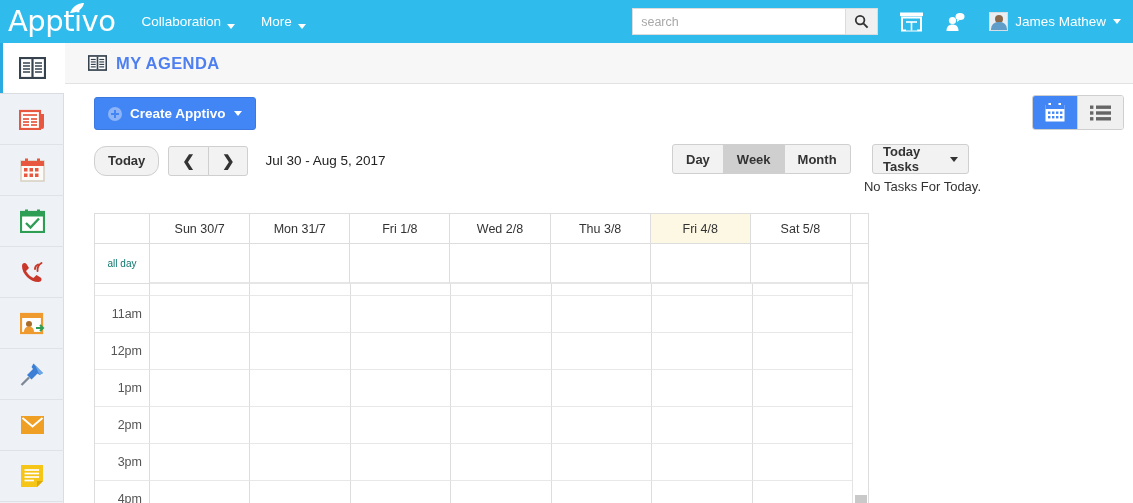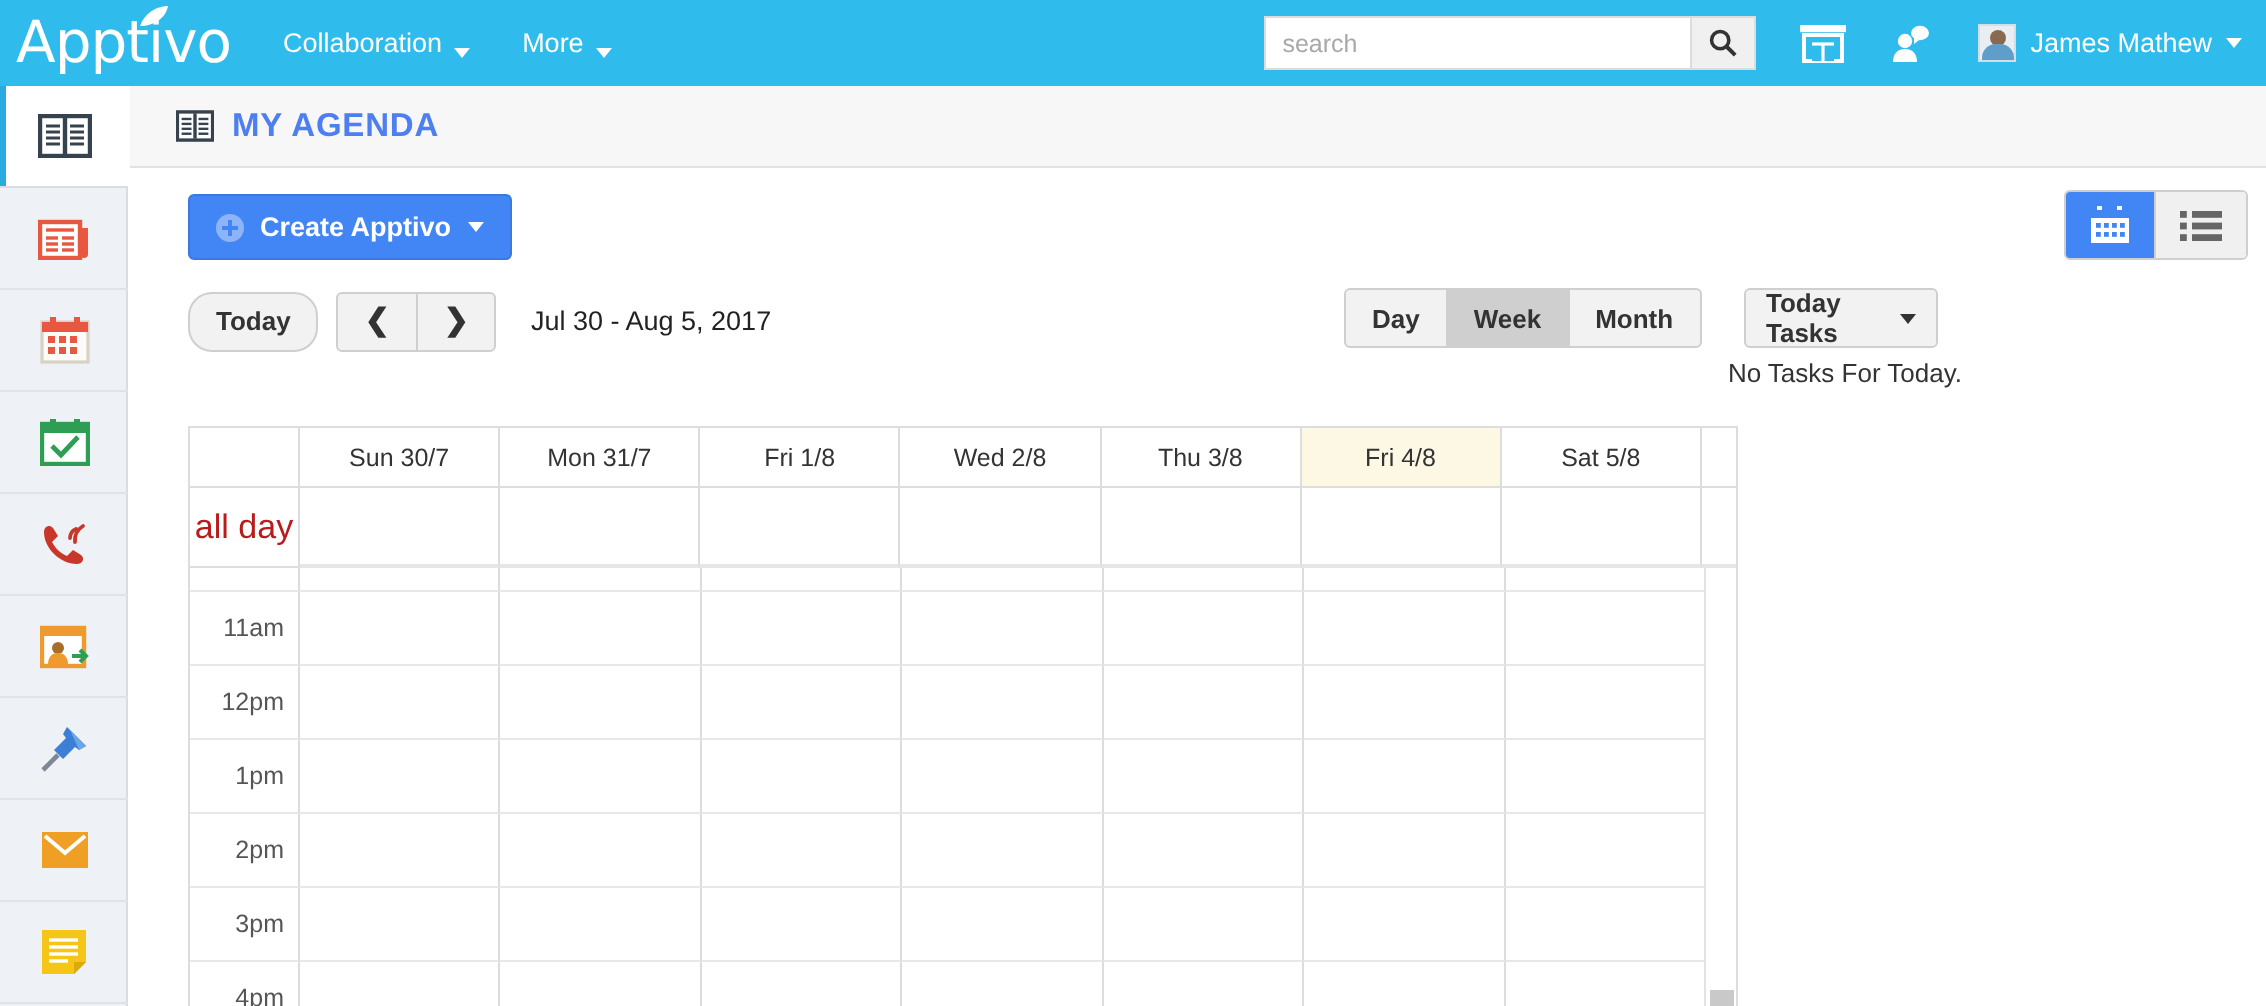--- a/index.html
+++ b/index.html
@@ -247,21 +247,21 @@
   .hcell.scrollpad { width: 17px; flex: none; border-right: none; }
 
   .allday-row { display: flex; height: 40px; }
   .allday-row .cell {
     border-right: 1px solid #dddddd;
     border-bottom: 2px solid #e6e6e6;
   }
   .allday-row .cell.gutter {
     width: 55px; flex: none;
     display: flex; align-items: center; justify-content: center;
-    font-size: 17px; color: #b91c1c;
+    font-size: 10px; color: #0f766e;
     border-bottom: 1px solid #dddddd;
   }
   .allday-row .cell.day { flex: 1; }
   .allday-row .cell.scrollpad { width: 17px; flex: none; border-right: none; }
 
   .slots-viewport {
     position: relative;
     height: 261px;
     overflow: hidden;
   }

